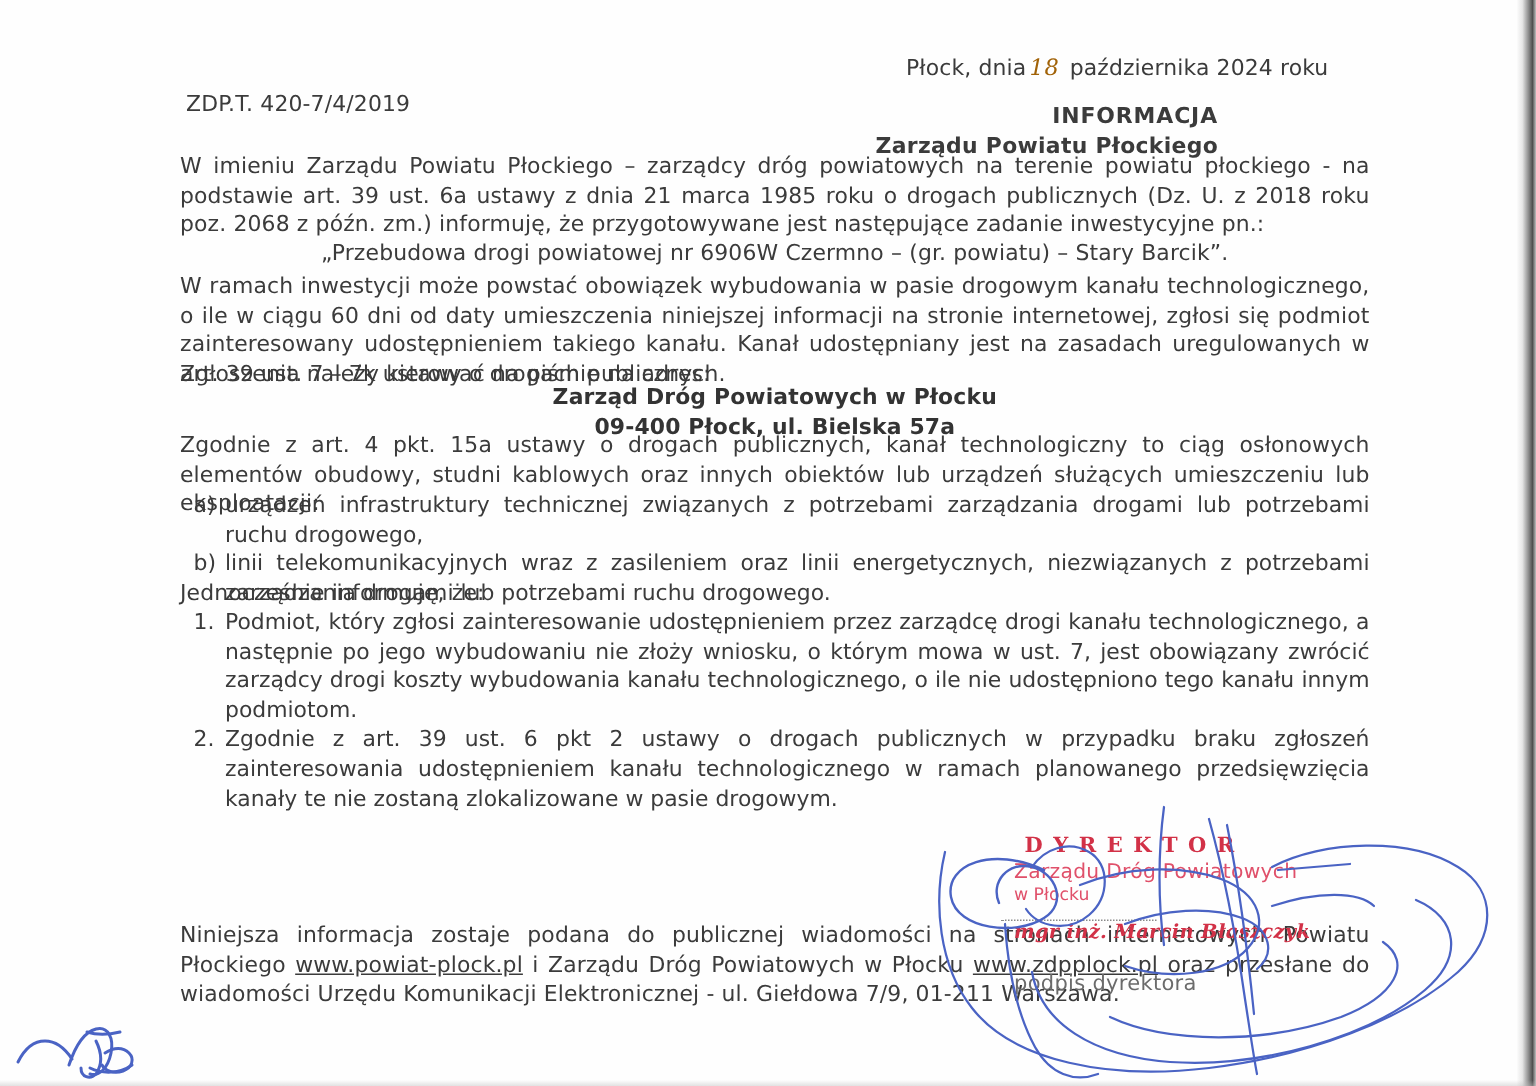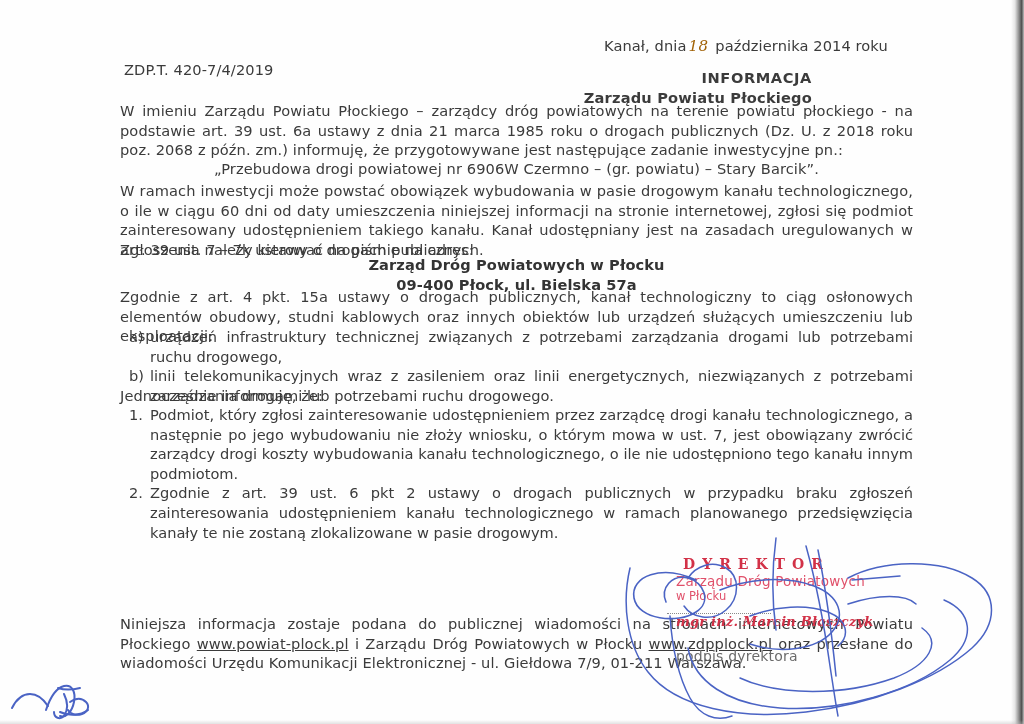--- a/index.html
+++ b/index.html
@@ -252,22 +252,22 @@
   #signature-initial { left: 2px; top: 676px; }
 </style>
 </head>
 <body>
 
 <div id="scan-page">
 
   <div id="doc">
 
     <div class="txt" id="date-line">
-      <span>Kanał, dnia</span><span class="hand-date">18</span>
-      <span>października 2014 roku</span>
+      <span>Płock, dnia</span><span class="hand-date">18</span>
+      <span>października 2024 roku</span>
     </div>
 
     <div class="txt" id="ref-no">ZDP.T. 420-7/4/2019</div>
 
     <div class="txt ctr" id="title-block">
       <div class="t1">INFORMACJA</div>
       <div class="t2">Zarządu Powiatu Płockiego</div>
     </div>
 
     <div class="txt just" id="para-1">W imieniu Zarządu Powiatu Płockiego – zarządcy dróg powiatowych na terenie powiatu płockiego - na podstawie art. 39 ust. 6a ustawy z dnia 21 marca 1985 roku o drogach publicznych (Dz. U. z 2018 roku poz. 2068 z późn. zm.) informuję, że przygotowywane jest następujące zadanie inwestycyjne pn.:</div>

